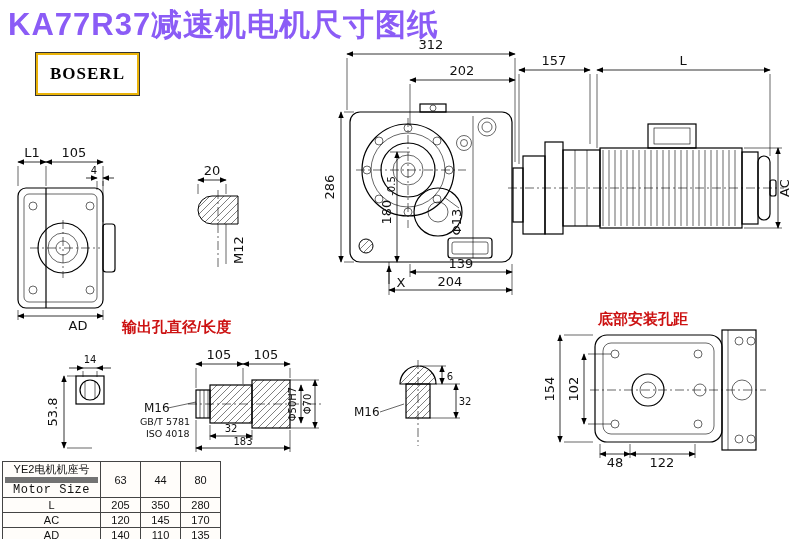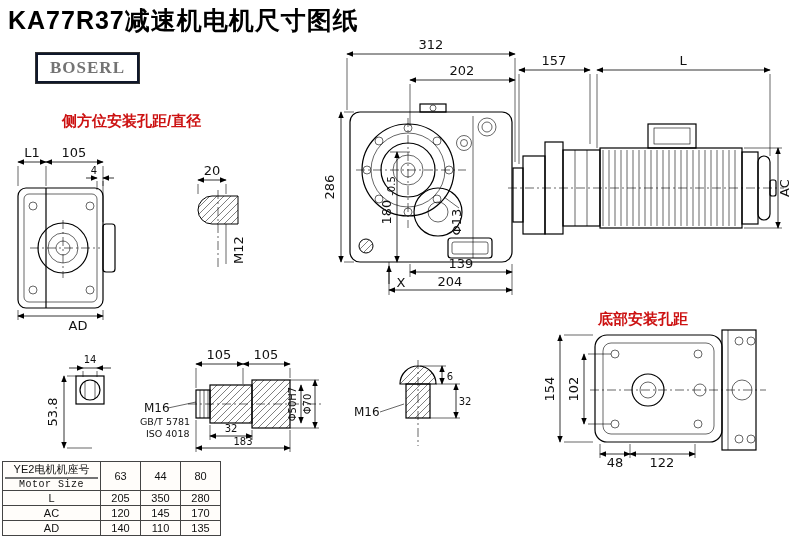--- a/index.html
+++ b/index.html
@@ -1,49 +1,49 @@
 <!DOCTYPE html>
 <html><head>
 <meta charset="utf-8">
 <style>
   * { margin:0; padding:0; box-sizing:border-box; }
   html,body { background:#ffffff; font-family:"Liberation Sans", sans-serif; }
   .canvas { position:relative; width:800px; height:539px; background:#ffffff; overflow:hidden; }
-  .page-title { position:absolute; left:8px; top:4px; font-size:25px; font-weight:bold; color:#000000; letter-spacing:1px; }
-  .brand-box { position:absolute; left:36px; top:53px; padding:3px 12px; border:2px solid #0f172a; outline:1px solid #333; color:#737373; font-family:"Liberation Serif", serif; font-weight:bold; font-size:17px; letter-spacing:1px; background:#fff; }
+  .page-title { position:absolute; left:8px; top:4px; font-size:31px; font-weight:bold; color:#8b5cf6; letter-spacing:1px; }
+  .brand-box { position:absolute; left:36px; top:53px; padding:9px 12px; border:2px solid #eab308; outline:1px solid #333; color:#000000; font-family:"Liberation Serif", serif; font-weight:bold; font-size:17px; letter-spacing:1px; background:#fff; }
   .ann { position:absolute; color:#cc1111; font-weight:bold; font-size:15px; white-space:nowrap; }
   .ann-side { left:62px; top:112px; }
   .ann-output { left:122px; top:318px; }
   .ann-bscrew { left:328px; top:325px; }
   .ann-bmount { left:598px; top:310px; }
   svg { position:absolute; left:0; top:0; }
   svg text { font-family:"DejaVu Sans", sans-serif; fill:#111; }
   .dim { font-size:13px; text-anchor:middle; }
   .dimsm { font-size:10px; text-anchor:middle; }
   .lab { font-size:12px; }
   .labsm { font-size:9.5px; }
   .ol { stroke:#000; stroke-width:1.2; fill:none; }
   .tl { stroke:#000; stroke-width:0.6; fill:none; }
   .dl { stroke:#000; stroke-width:0.8; fill:none; }
   .cl { stroke:#000; stroke-width:0.6; fill:none; stroke-dasharray:9 3 2 3; }
   .spec { position:absolute; left:2px; top:461px; border-collapse:collapse; background:#fffdfa; }
   .spec td { border:1px solid #444; text-align:center; font-size:11px; padding:0 2px; height:15px; color:#111; }
   .spec td.hdr { width:98px; }
   .spec td.val { width:40px; }
-  .spec .en { font-family:"Liberation Mono", monospace; font-size:10px; letter-spacing:0.5px; border-top:2px solid #737373; }
+  .spec .en { font-family:"Liberation Mono", monospace; font-size:12px; letter-spacing:0.5px; border-top:6px solid #737373; }
 </style>
 </head>
 <body>
 
 <div class="canvas">
 
   <div class="page-title">KA77R37减速机电机尺寸图纸</div>
   <div class="brand-box">BOSERL</div>
 
-  <div class="ann ann-side">侧方位安装孔距/直径</div>
+  <div class="ann ann-output">输出孔直径/长度</div>
   <div class="ann ann-bmount">底部安装孔距</div>
 
   <svg width="800" height="539" viewBox="0 0 800 539">
     <defs>
       <marker id="arr" viewBox="0 0 10 10" refX="9" refY="5" markerWidth="9" markerHeight="9" orient="auto-start-reverse">
         <path d="M0,1 L10,5 L0,9 z" fill="#000"></path>
       </marker>
       <pattern id="hatch" width="7" height="7" patternUnits="userSpaceOnUse">
         <line x1="0" y1="7" x2="7" y2="0" stroke="#000" stroke-width="0.5"></line>
       </pattern>

